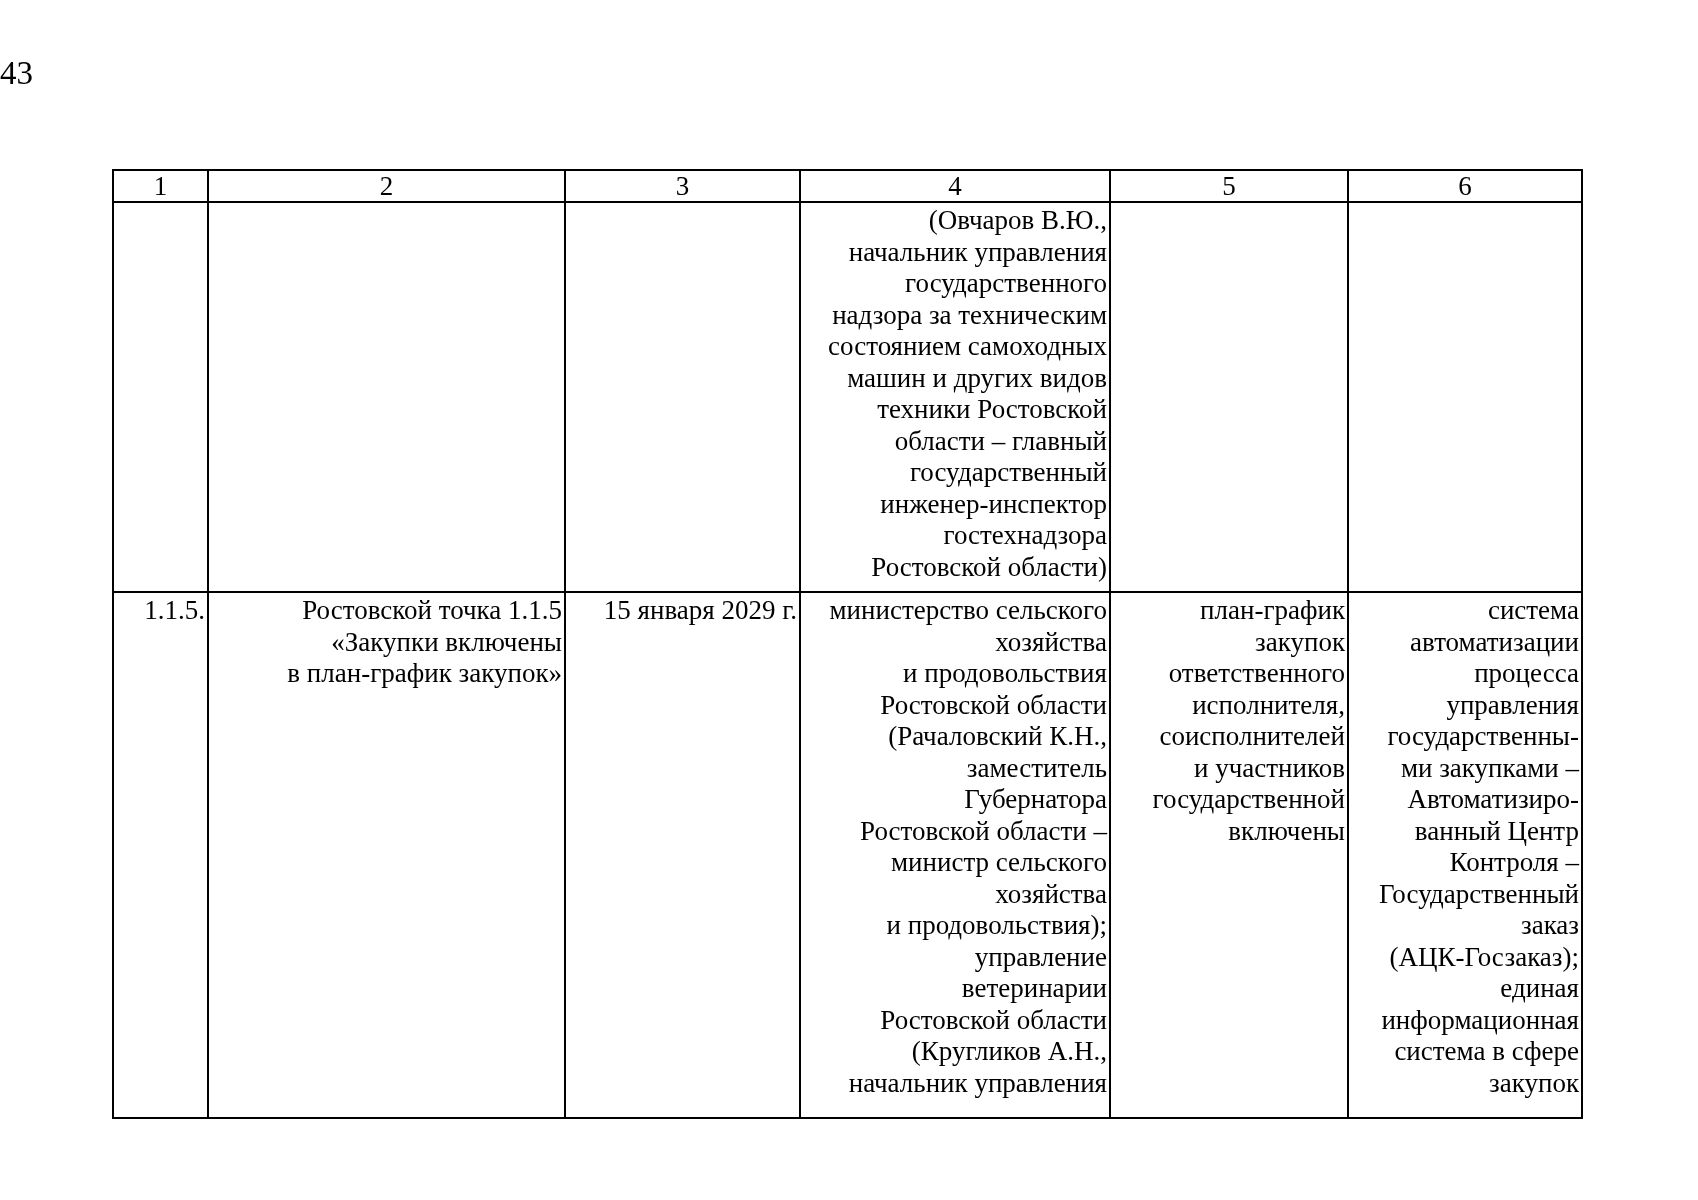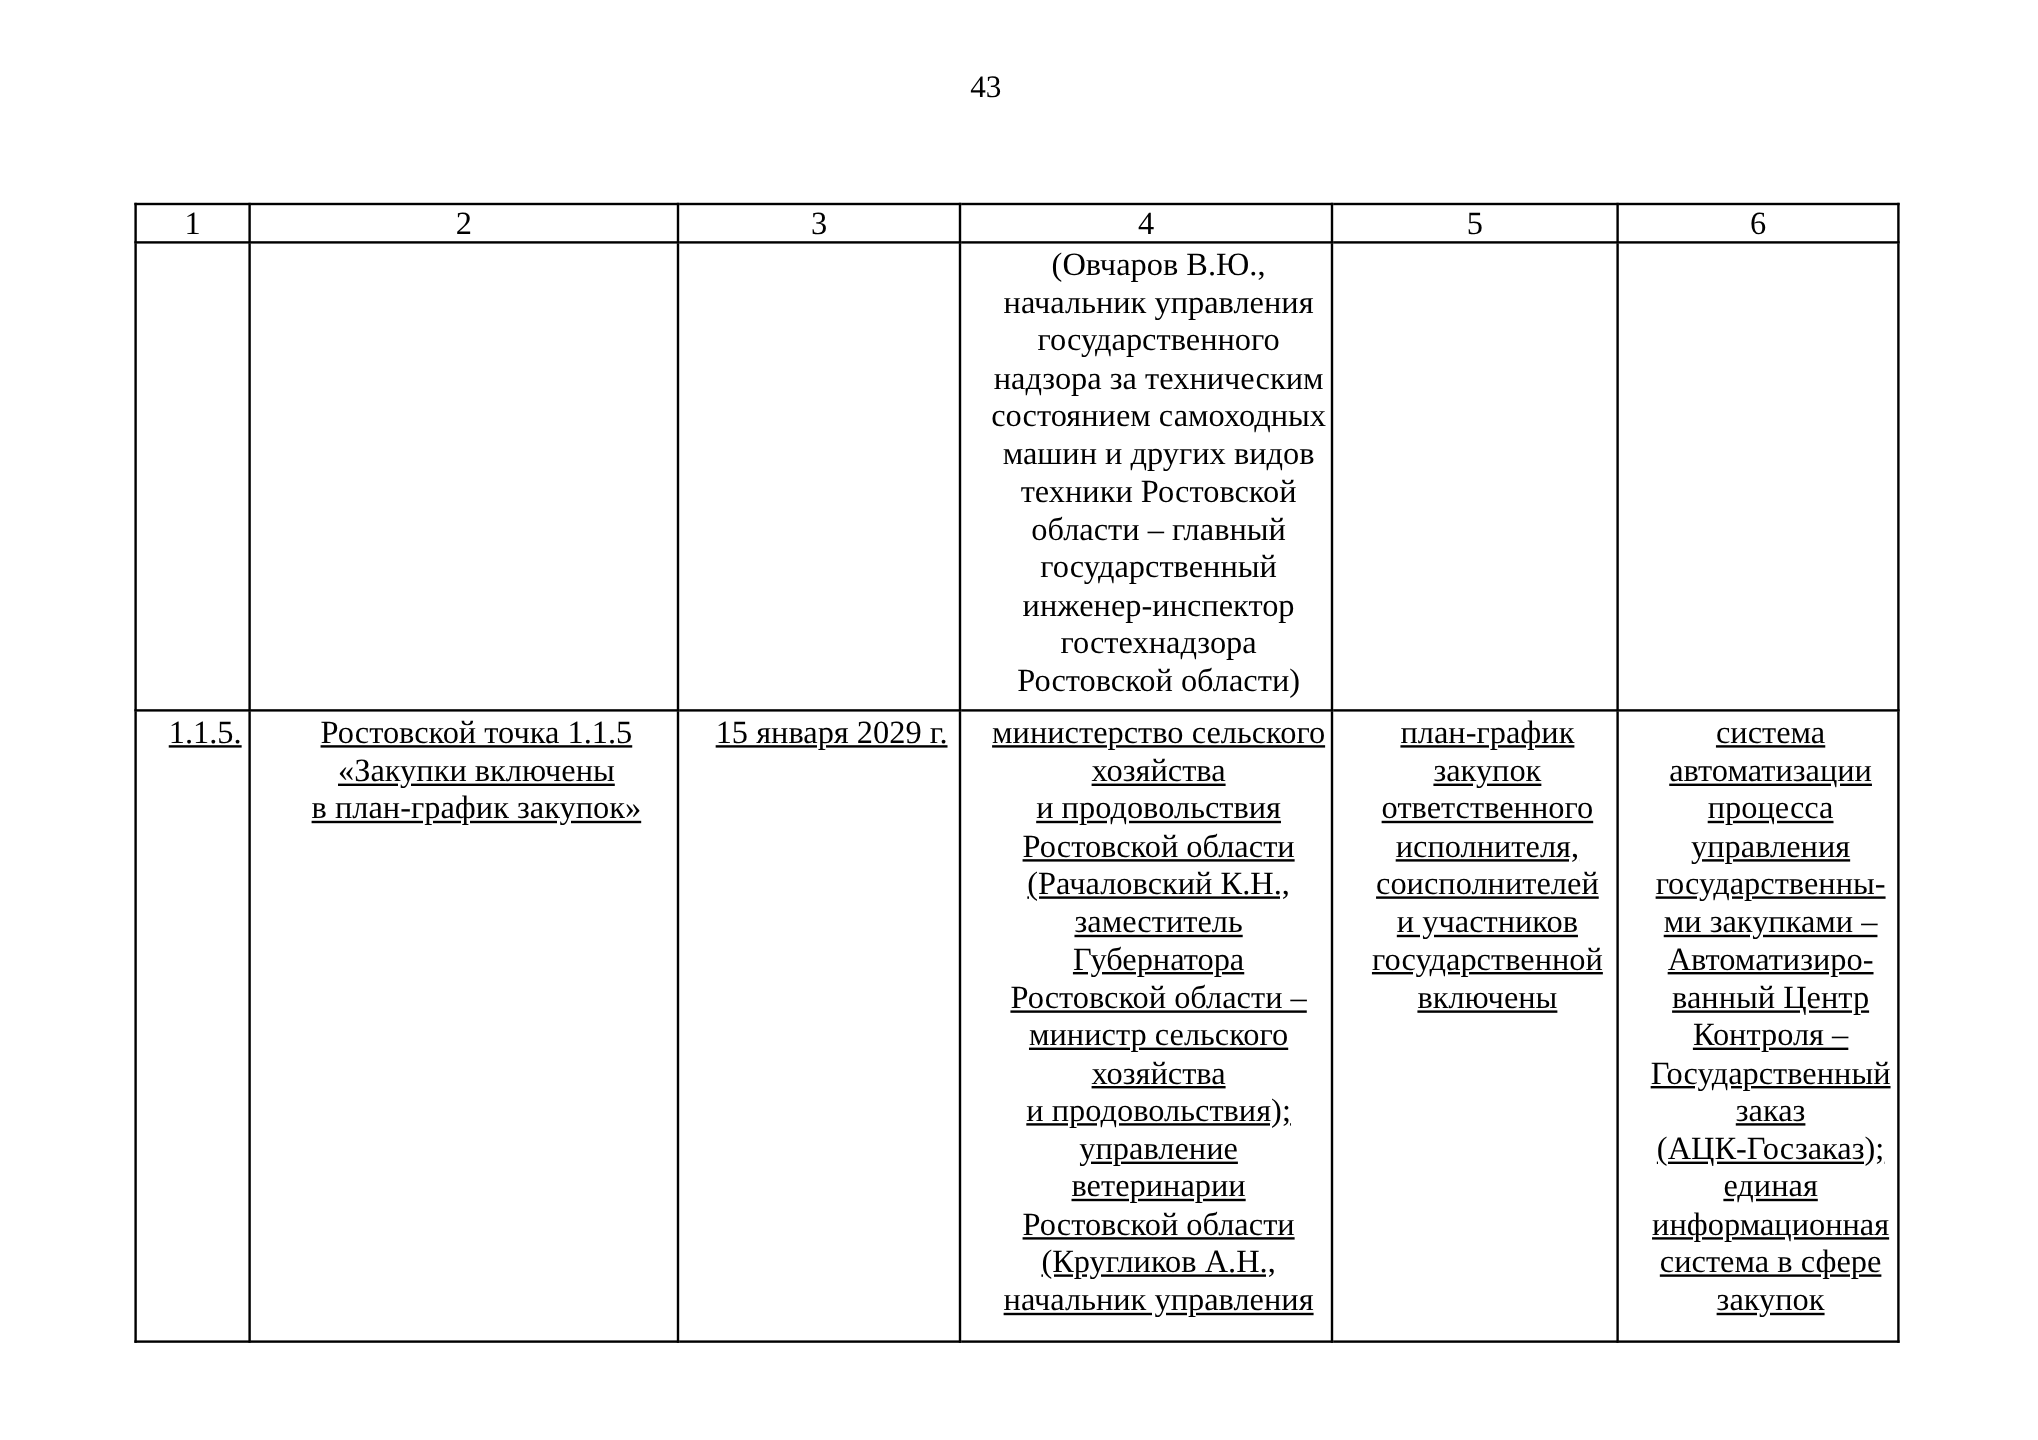--- a/index.html
+++ b/index.html
@@ -14,22 +14,21 @@
     background: #ffffff;
     color: #000000;
     font-family: "Liberation Serif", "DejaVu Serif", serif;
     overflow: hidden;
   }
   .page-number {
     position: absolute;
     top: 58px;
     left: 0;
     width: 1643px;
-    text-align: center;
-    font-size: 26px;
+    font-size: 33px;
     line-height: 30px;
   }
   table.doc-table {
     position: absolute;
     left: 112px;
     top: 169px;
     border-collapse: collapse;
     table-layout: fixed;
     font-size: 27px;
   }
@@ -42,27 +41,27 @@
     overflow: hidden;
   }
   table.doc-table th {
     height: 32px;
     text-align: center;
     padding: 0;
     line-height: 30px;
     vertical-align: middle;
   }
   table.doc-table td {
-    text-align: center;
+    text-align: right;
     padding: 2px 2px 0 23px;
     line-height: 31.5px;
     white-space: pre;
   }
   tr.row-cont  { height: 390px; }
-  tr.row-main  { height: 526px; text-decoration: underline; }
+  tr.row-main  { height: 526px; }
   .col-w1 { width: 95px; }
   .col-w2 { width: 357px; }
   .col-w3 { width: 235px; }
   .col-w4 { width: 310px; }
   .col-w5 { width: 238px; }
   .col-w6 { width: 234px; }
   td.num-cell { padding-left: 11px; }
 </style>
 </head>
 <body>

